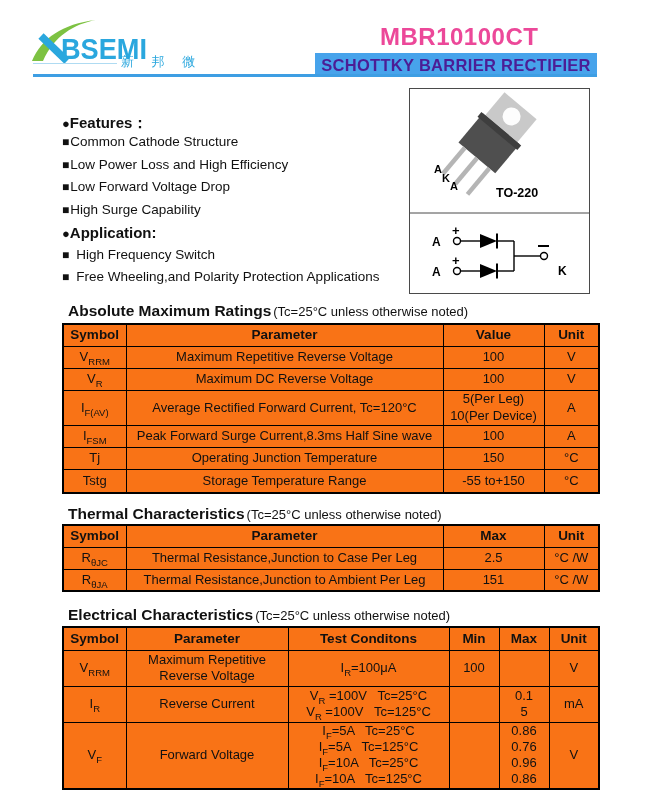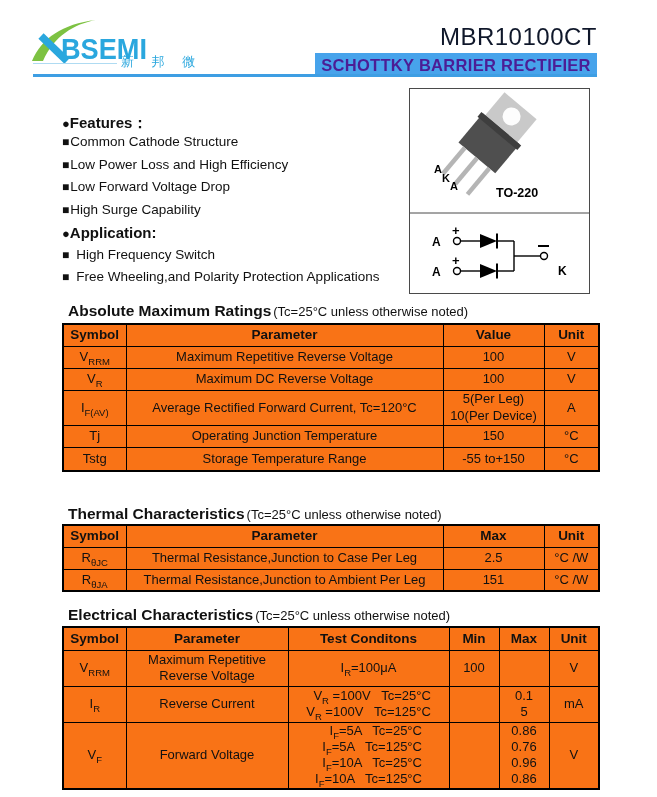--- a/index.html
+++ b/index.html
@@ -2,21 +2,21 @@
 <html><head>
 <meta charset="utf-8">
 <style>
   html,body{margin:0;padding:0}
   body{width:657px;height:797px;background:#fff;position:relative;
        font-family:"Liberation Sans","DejaVu Sans",sans-serif;color:#111;overflow:hidden}
   .abs{position:absolute}
 
   
   .cn-label{font-size:13px;font-weight:normal;color:#2AA7DE;letter-spacing:7px;white-space:nowrap}
-  .part-no{width:217px;text-align:right;font-size:24px;font-weight:normal;color:#0f172a;letter-spacing:.5px}
+  .part-no{width:217px;font-size:24px;font-weight:bold;color:#ec4899;letter-spacing:.5px}
   .banner{width:282px;height:24px;background:#47A3EB;color:#4c1d95;font-size:16.5px;font-weight:bold;
           text-align:center;line-height:24px;letter-spacing:.3px;white-space:nowrap}
   .hrule{background:#3E9EE3}
   .cn-line{background:#AFDBF2}
 
   
   .feat-line{font-size:13.5px;white-space:nowrap}
   .feat-title{font-size:15px;font-weight:bold}
   .bullet-sq{font-size:12px;margin-right:1px}
   .bullet-sq.gap{margin-right:7px}
@@ -30,21 +30,21 @@
   .sec-bold{font-size:15.5px;font-weight:bold}
   .sec-note{font-size:13px;margin-left:2px}
 
   
   table{border-collapse:collapse;table-layout:fixed;border:2px solid #000;background:#f97316}
   td,th{border:1px solid #000;text-align:center;vertical-align:middle;padding:0 2px;
         font-size:13px;line-height:1.22;overflow:hidden}
   th{font-size:13.5px;font-weight:bold}
   sub{font-size:9.5px;line-height:0}
   .pre{white-space:pre}
-  .cond-block{display:inline-block;text-align:right}
+  .cond-block{display:inline-block;text-align:center}
   .cond-line{white-space:pre}
   .stack div{line-height:1.25}
 </style>
 </head>
 <body>
 
 <svg class="abs" style="left:28px;top:16px" width="122" height="48" viewBox="0 0 122 48">
   <path d="M4,45 C14,22 34,8 68,4 C46,8 26,20 15,45 Z" fill="#7DC242"></path>
   <path d="M13,20 L39,45" stroke="#2AA7DE" stroke-width="7.5"></path>
   <text x="33" y="43" font-size="29" font-weight="bold" fill="#2AA7DE" font-family="Liberation Sans, DejaVu Sans, sans-serif" textLength="86" lengthAdjust="spacingAndGlyphs">BSEMI</text>
@@ -155,20 +155,26 @@
   <tr style="height:35px">
     <td><span>I</span><sub>F(AV)</sub></td>
     <td>Average Rectified Forward Current, Tc=120°C</td>
     <td class="stack">
       <div>5(Per Leg)</div>
       <div>10(Per Device)</div>
     </td>
     <td>A</td>
   </tr>
   <tr style="height:22px">
+    <td><span>I</span><sub>FSM</sub></td>
+    <td>Peak Forward Surge Current,8.3ms Half Sine wave</td>
+    <td>100</td>
+    <td>A</td>
+  </tr>
+  <tr style="height:22px">
     <td><span>Tj</span><sub></sub></td>
     <td>Operating Junction Temperature</td>
     <td>150</td>
     <td>°C</td>
   </tr>
   <tr style="height:24px">
     <td><span>Tstg</span><sub></sub></td>
     <td>Storage Temperature Range</td>
     <td>-55 to+150</td>
     <td>°C</td>

